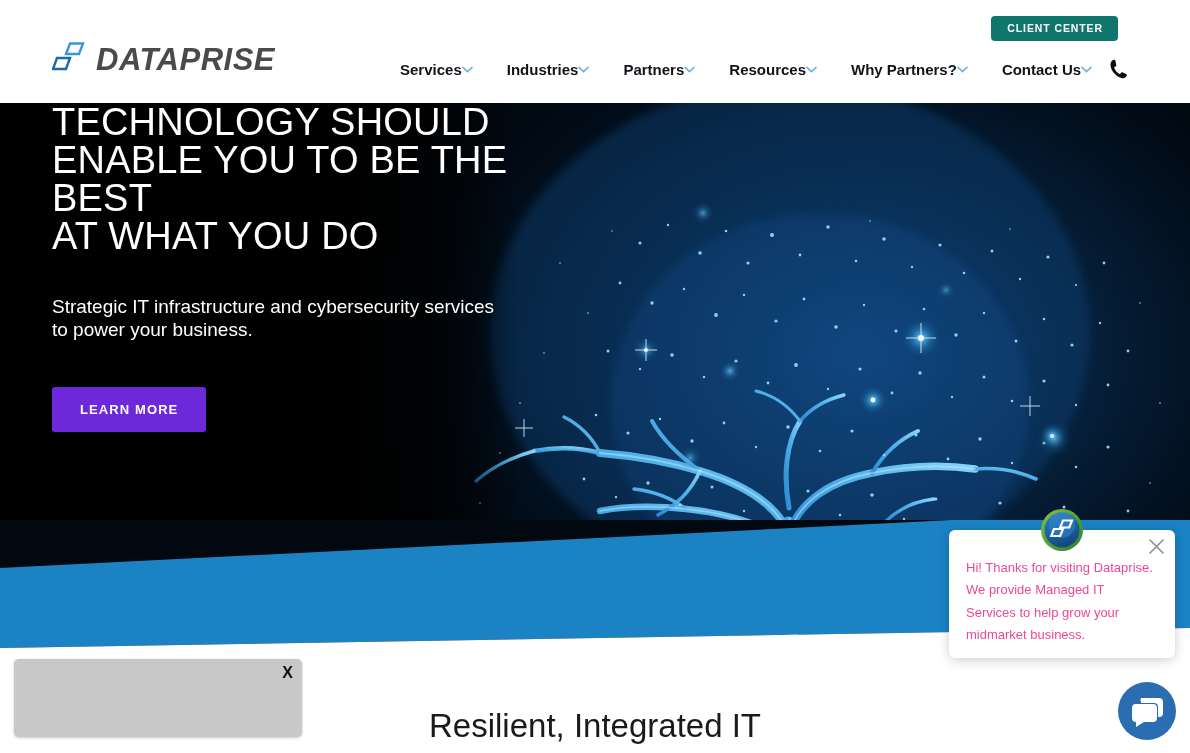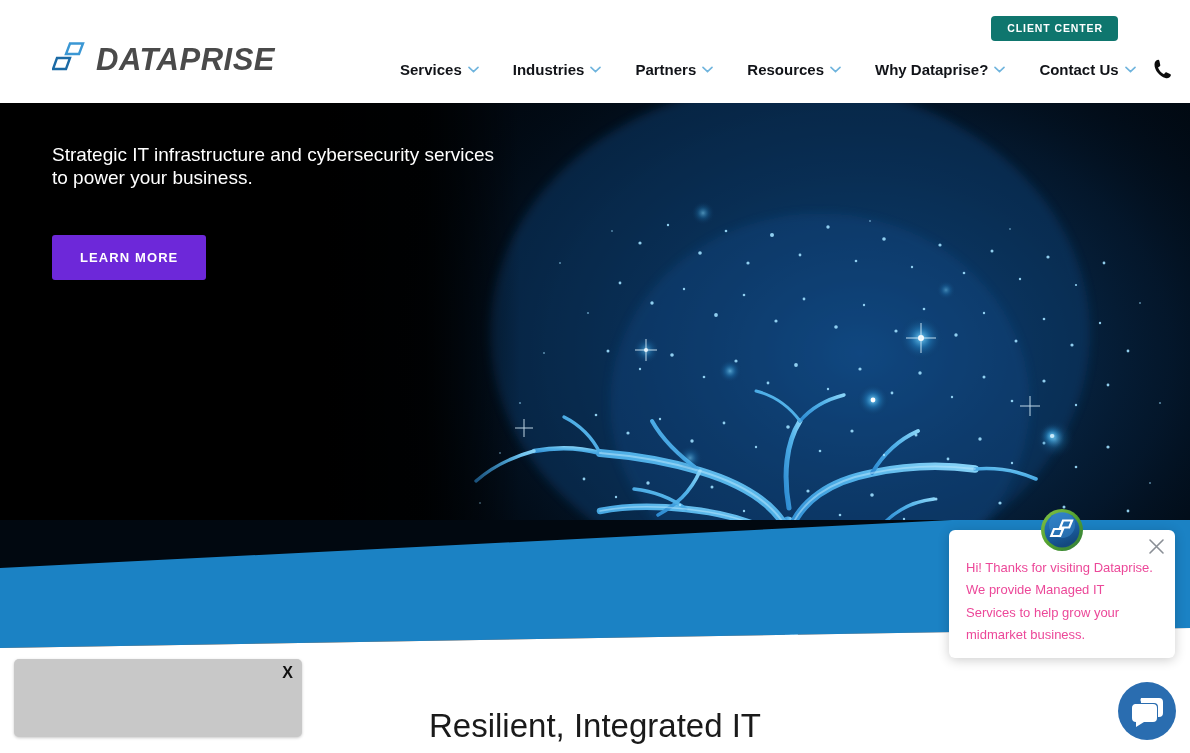--- a/index.html
+++ b/index.html
@@ -37,21 +37,21 @@
     padding: 7px 15px 7px 16px; border: none; border-radius: 4px;
     cursor: pointer; font-family: "Liberation Sans", sans-serif;
     line-height: 1;
   }
 
   .mainnav {
     position: absolute; left: 400px; top: 58px;
     display: flex; align-items: center; gap: 0px;
   }
   .nav-item {
-    display: flex; align-items: center; gap: 6px;
+    display: flex; align-items: center; gap: 0;
     margin-right: 34px; cursor: pointer; white-space: nowrap;
   }
   .nav-item:last-of-type { margin-right: 16px; }
   .nav-label {
     font-size: 15px; font-weight: bold; color: #111318;
     font-family: "Liberation Sans", sans-serif;
   }
   .caret { width: 11px; height: 7px; display:block; flex:0 0 auto; }
   .phone-icon { width: 21px; height: 22px; display:block; cursor:pointer; }
 
@@ -392,20 +392,25 @@
             <path d="M524 316 L524 334 M515 325 L533 325"></path>
             <path d="M646 236 L646 258 M635 247 L657 247"></path>
           </g>
         </g>
       </svg>
     </div>
     <div class="hero-dark-left"></div>
   </div>
 
   <div class="hero-content">
+    <h1 class="hero-title">
+      <span>TECHNOLOGY SHOULD</span>
+      <span>ENABLE YOU TO BE THE BEST</span>
+      <span>AT WHAT YOU DO</span>
+    </h1>
     <p class="hero-sub">
       <span>Strategic IT infrastructure and cybersecurity services</span>
       <span>to power your business.</span>
     </p>
     <button class="learn-more">LEARN MORE</button>
   </div>
 
   <div class="band-layer">
     <svg width="1190" height="180" viewBox="0 0 1190 180" xmlns="http://www.w3.org/2000/svg">
 
@@ -453,21 +458,21 @@
             <path d="M1 1.4 L5.5 5.6 L10 1.4" fill="none" stroke="#6fb4dd" stroke-width="1.6" stroke-linecap="round"></path>
           </svg>
       </div>
       <div class="nav-item">
         <span class="nav-label">Resources</span>
         <svg class="caret" viewBox="0 0 11 7" xmlns="http://www.w3.org/2000/svg">
             <path d="M1 1.4 L5.5 5.6 L10 1.4" fill="none" stroke="#6fb4dd" stroke-width="1.6" stroke-linecap="round"></path>
           </svg>
       </div>
       <div class="nav-item">
-        <span class="nav-label">Why Dataprise?</span>
+        <span class="nav-label">Why Partners?</span>
         <svg class="caret" viewBox="0 0 11 7" xmlns="http://www.w3.org/2000/svg">
             <path d="M1 1.4 L5.5 5.6 L10 1.4" fill="none" stroke="#6fb4dd" stroke-width="1.6" stroke-linecap="round"></path>
           </svg>
       </div>
       <div class="nav-item">
         <span class="nav-label">Contact Us</span>
         <svg class="caret" viewBox="0 0 11 7" xmlns="http://www.w3.org/2000/svg">
             <path d="M1 1.4 L5.5 5.6 L10 1.4" fill="none" stroke="#6fb4dd" stroke-width="1.6" stroke-linecap="round"></path>
           </svg>
       </div>

